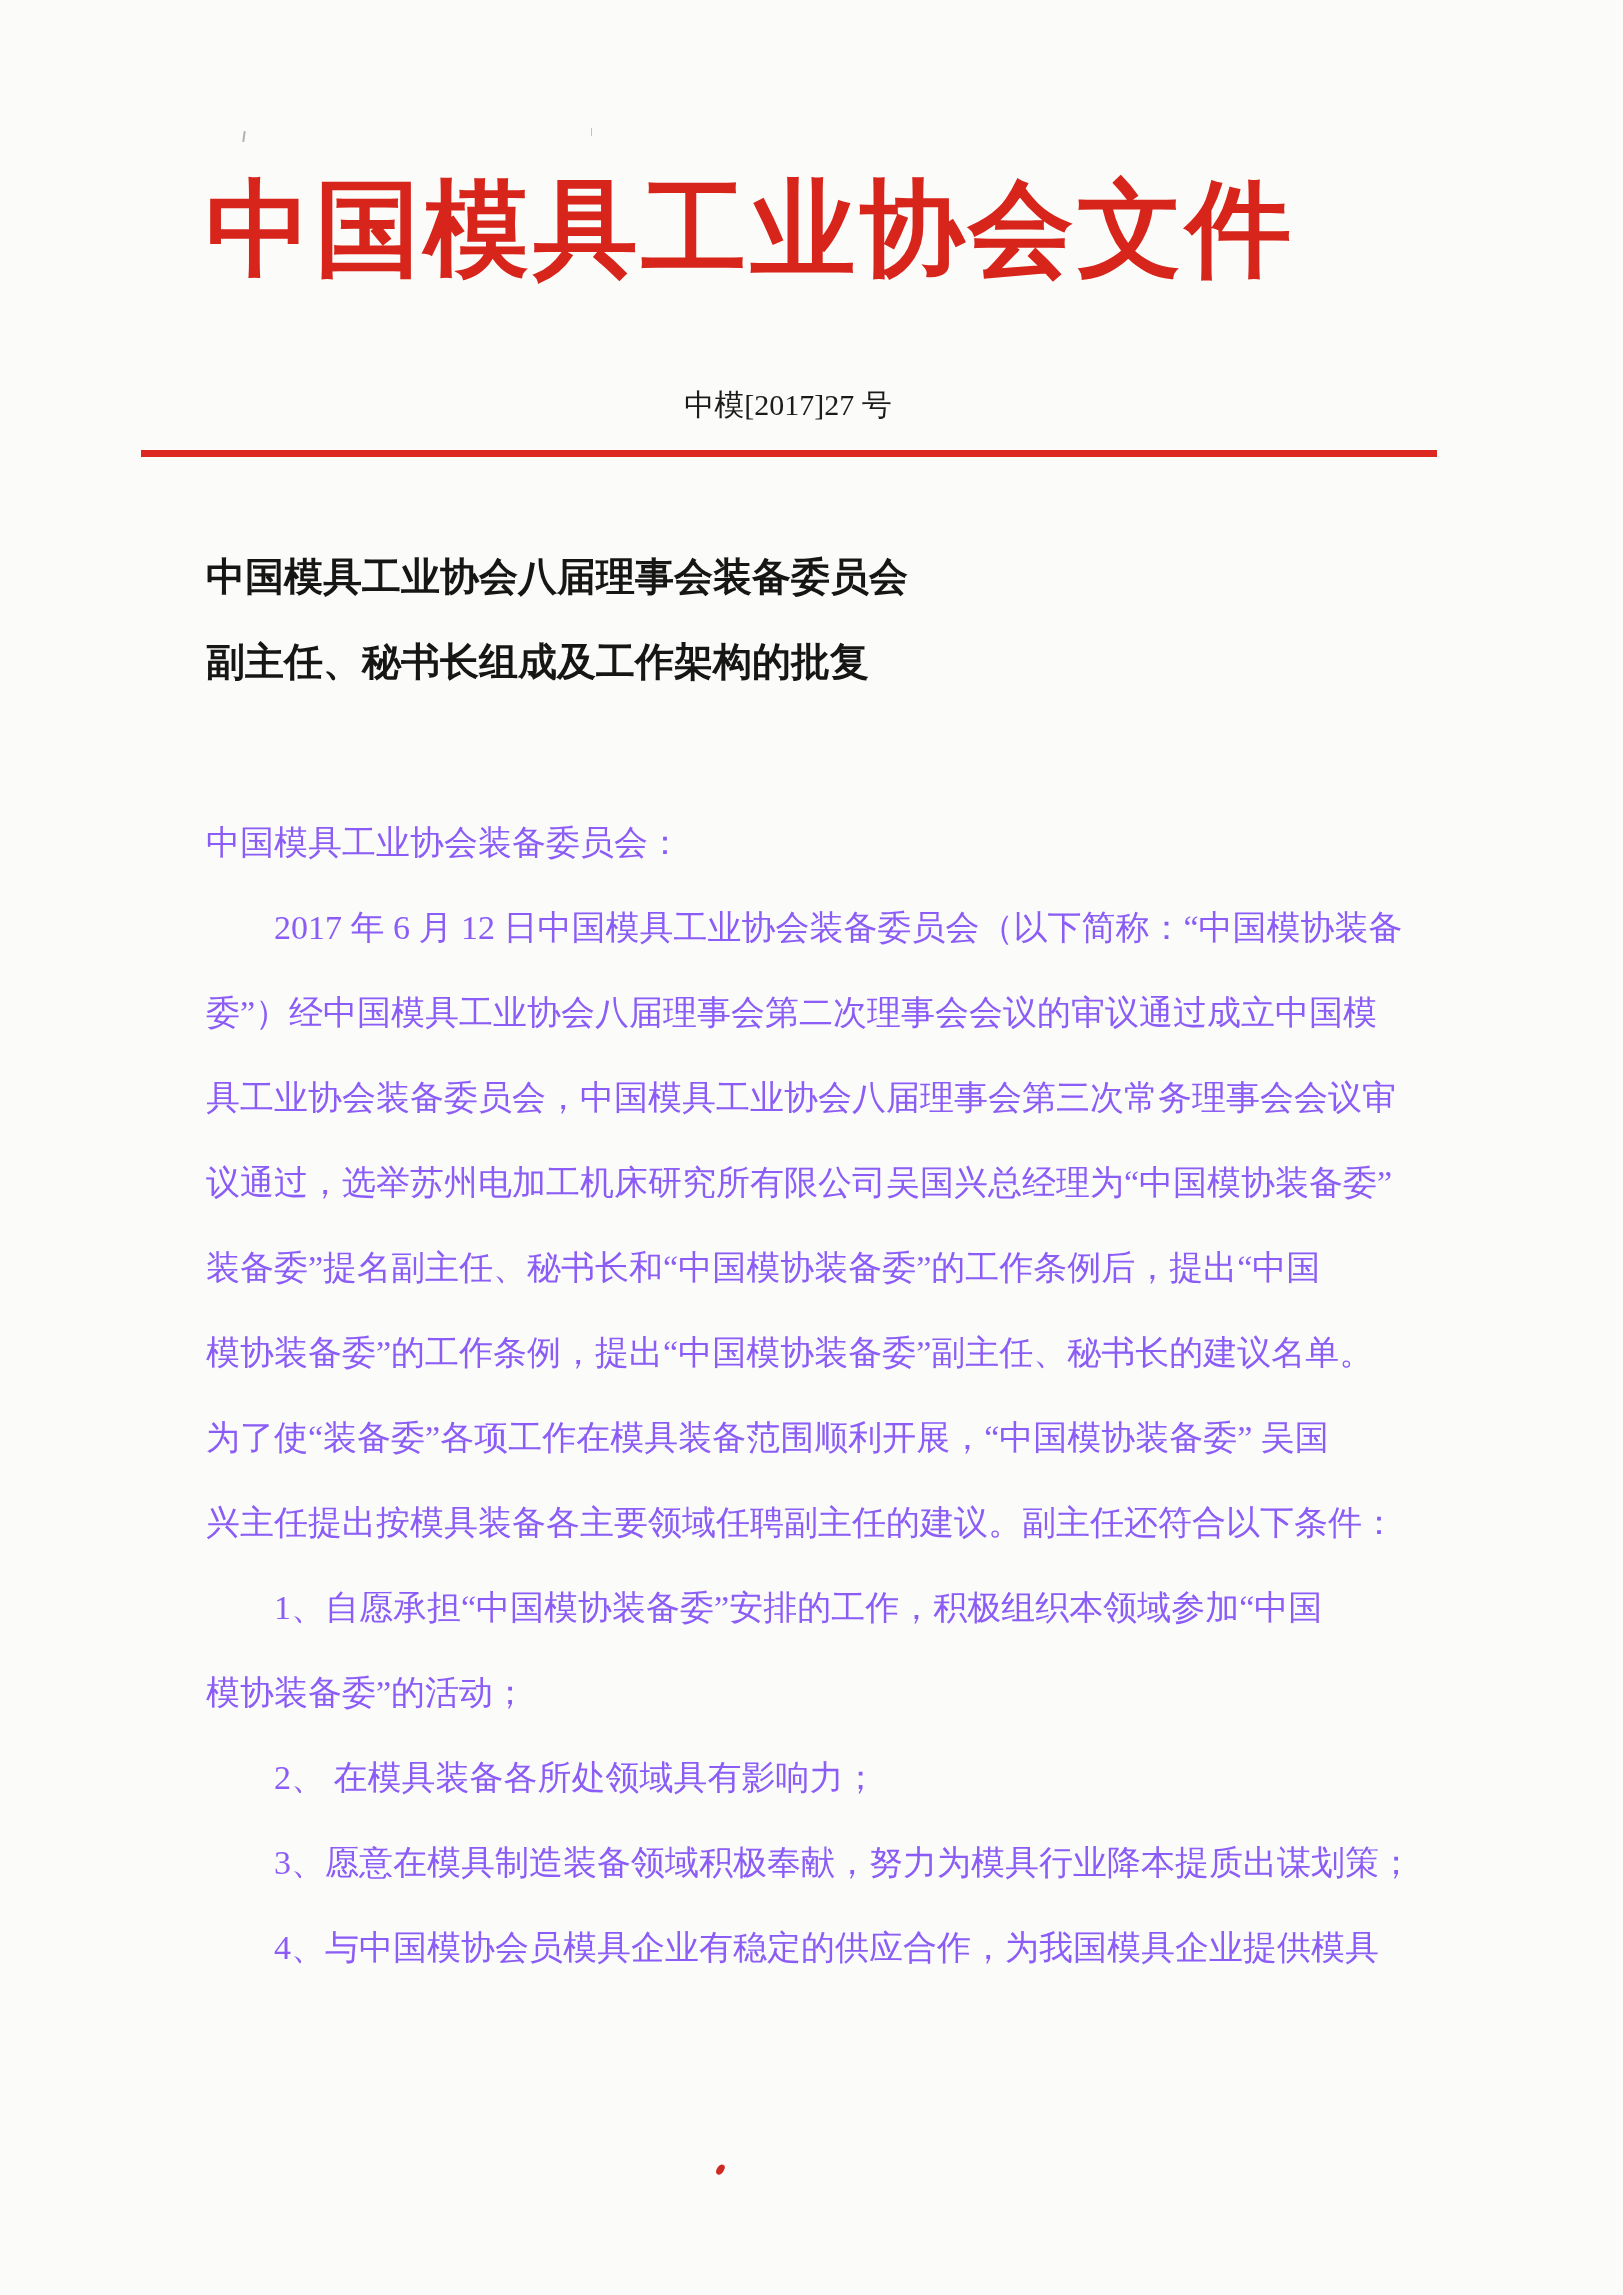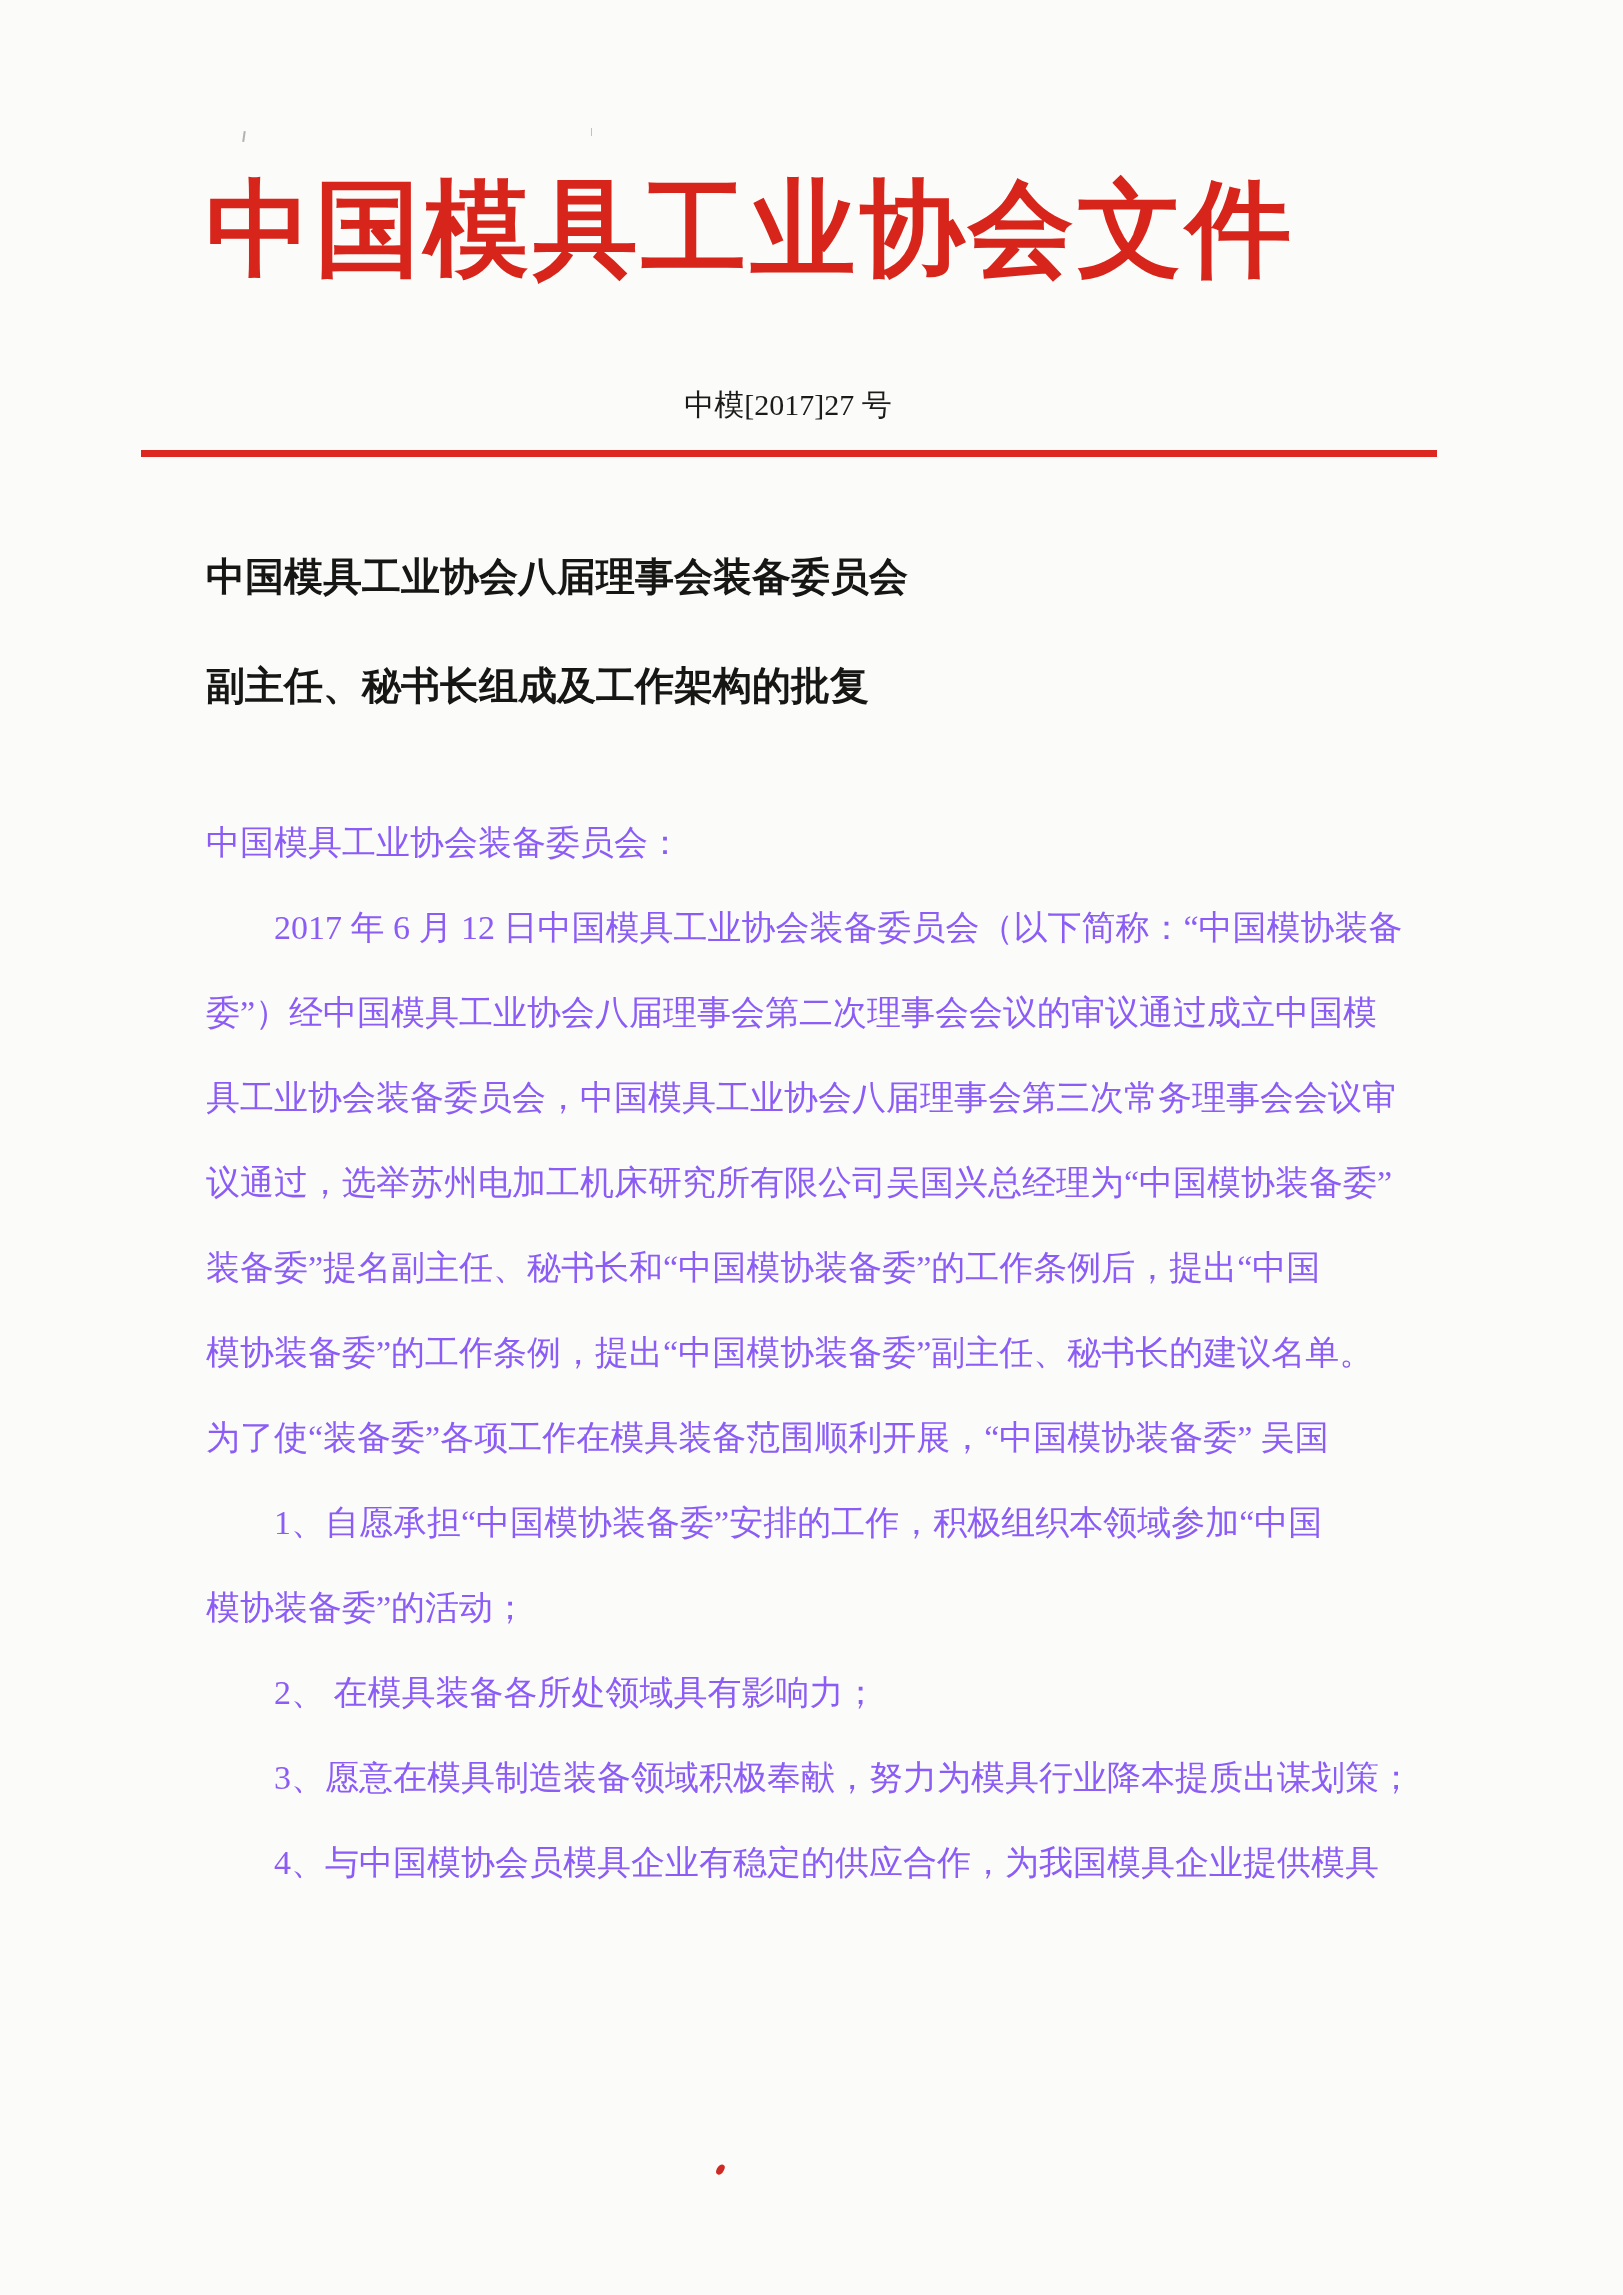--- a/index.html
+++ b/index.html
@@ -63,21 +63,21 @@
     font-family: "Liberation Sans", sans-serif;
     font-weight: bold;
     font-size: 39px;
     color: #161614;
   }
   .doc-title .tline {
     line-height: 43px;
     white-space: nowrap;
   }
   .doc-title .tline + .tline {
-    margin-top: 66px;
+    margin-top: 42px;
   }
   
   .body-block {
     position: absolute;
     top: 800px;
     left: 206px;
     width: 1172px;
     font-family: "Liberation Serif", serif;
     font-size: 34px;
     color: #8b5cf6;
@@ -134,20 +134,21 @@
 
   <div class="body-block">
     <div class="bline">中国模具工业协会装备委员会：</div>
     <div class="bline indent">2017 年 6 月 12 日中国模具工业协会装备委员会（以下简称：“中国模协装备</div>
     <div class="bline">委”）经中国模具工业协会八届理事会第二次理事会会议的审议通过成立中国模</div>
     <div class="bline">具工业协会装备委员会，中国模具工业协会八届理事会第三次常务理事会会议审</div>
     <div class="bline">议通过，选举苏州电加工机床研究所有限公司吴国兴总经理为“中国模协装备委”</div>
     <div class="bline">装备委”提名副主任、秘书长和“中国模协装备委”的工作条例后，提出“中国</div>
     <div class="bline">模协装备委”的工作条例，提出“中国模协装备委”副主任、秘书长的建议名单。</div>
     <div class="bline">为了使“装备委”各项工作在模具装备范围顺利开展，“中国模协装备委” 吴国</div>
+    <div class="bline">兴主任提出按模具装备各主要领域任聘副主任的建议。副主任还符合以下条件：</div>
     <div class="bline indent">1、自愿承担“中国模协装备委”安排的工作，积极组织本领域参加“中国</div>
     <div class="bline">模协装备委”的活动；</div>
     <div class="bline indent">2、 在模具装备各所处领域具有影响力；</div>
     <div class="bline indent">3、愿意在模具制造装备领域积极奉献，努力为模具行业降本提质出谋划策；</div>
     <div class="bline indent">4、与中国模协会员模具企业有稳定的供应合作，为我国模具企业提供模具</div>
   </div>
 
   <div class="speck speck-tick-1"></div>
   <div class="speck speck-tick-2"></div>
   <div class="speck speck-red-dot"></div>

